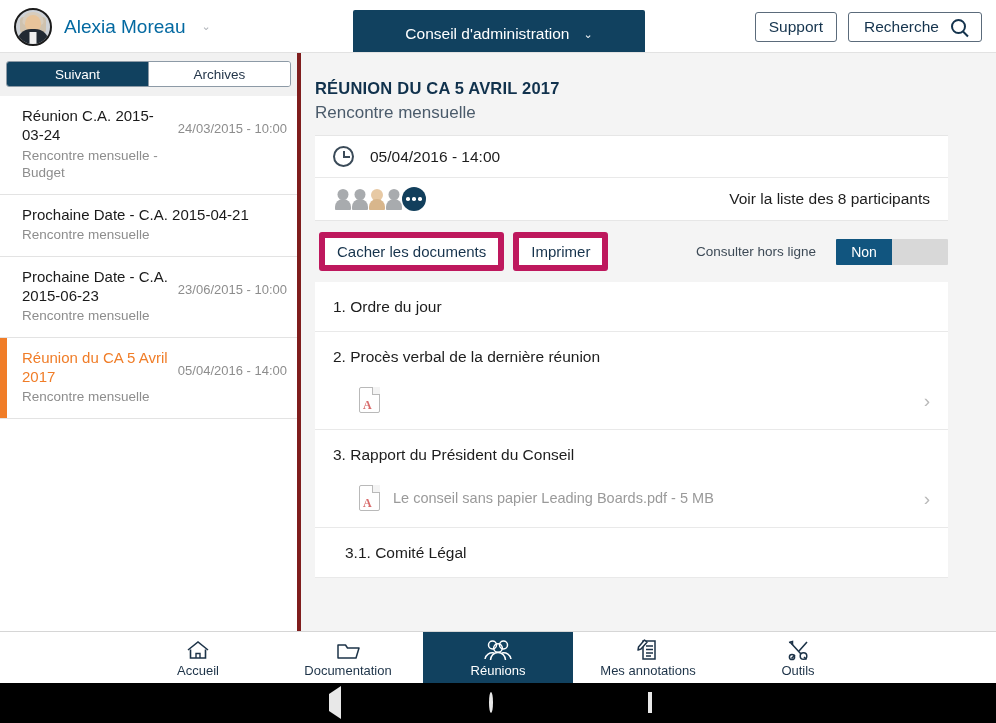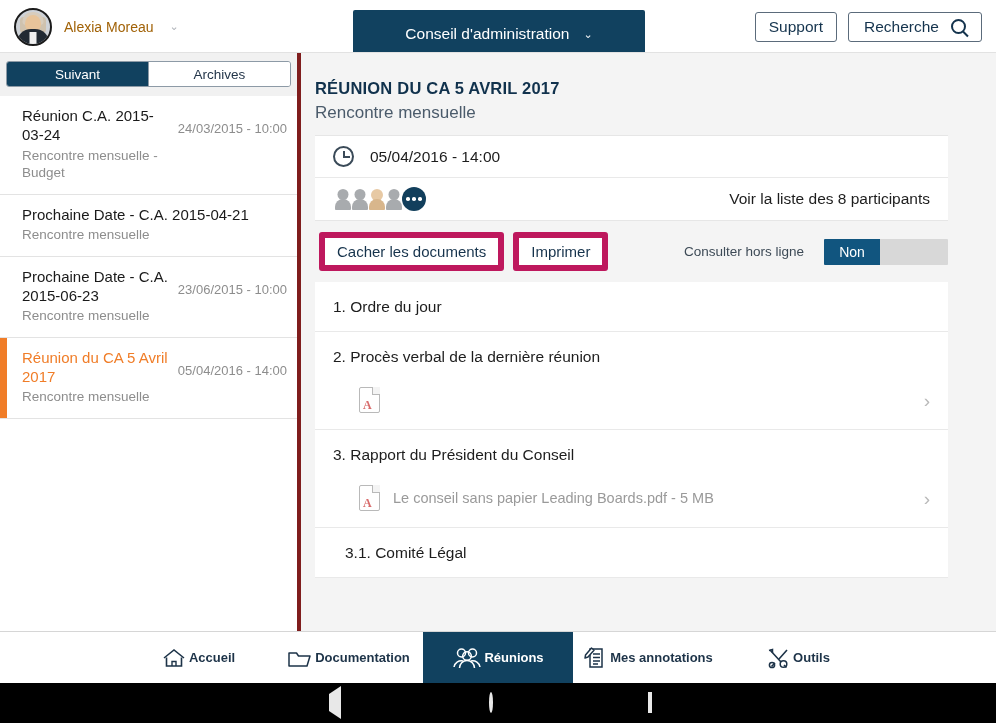--- a/index.html
+++ b/index.html
@@ -22,21 +22,21 @@
   .avatar {
     width:38px;height:38px;border-radius:50%;border:2px solid #1b1b1b;overflow:hidden;
     background:#cfd3d8;position:relative;flex:0 0 38px;
   }
   .avatar .face{position:absolute;left:50%;top:5px;transform:translateX(-50%);width:16px;height:17px;border-radius:50% 50% 45% 45%;background:#e8c49a;}
   .avatar .hair{position:absolute;left:50%;top:2px;transform:translateX(-50%);width:21px;height:13px;border-radius:11px 11px 4px 4px;background:#d8cdbd;}
   .avatar .hair2{position:absolute;left:4px;top:7px;width:7px;height:16px;border-radius:4px;background:#cfc2ae;}
   .avatar .hair3{position:absolute;right:4px;top:7px;width:7px;height:16px;border-radius:4px;background:#cfc2ae;}
   .avatar .body{position:absolute;left:50%;bottom:0;transform:translateX(-50%);width:32px;height:15px;border-radius:14px 14px 0 0;background:#222a33;}
   .avatar .shirt{position:absolute;left:50%;bottom:0;transform:translateX(-50%);width:7px;height:12px;background:#f0f0f0;}
-  .user-name { font-size:14px; color:#a16207; }
+  .user-name { font-size:19px; color:#0369a1; }
   .caret-down { color:#b0b4ba; font-size:11px; margin-left:4px; }
 
   .org-btn {
     position:absolute; left:353px; top:10px; width:292px; height:48px;
     background:#11415f; color:#fff; border:none; border-radius:2px;
     font-size:15.5px; font-family:inherit; cursor:pointer;
     display:flex; align-items:center; justify-content:center; gap:14px;
   }
   .org-btn .cv{font-size:11px;opacity:.95;}
 
@@ -105,21 +105,21 @@
   .more-dot { width:24px;height:24px;border-radius:50%;background:#123f5c;display:flex;align-items:center;justify-content:center;gap:2.5px;margin-left:1px; }
   .more-dot i{width:3.5px;height:3.5px;border-radius:50%;background:#fff;display:block;}
   .p-link { margin-left:auto; font-size:15.5px; color:#1d1d1d; cursor:pointer; }
 
   .toolbar { display:flex; align-items:center; padding:11px 0 11px 4px; gap:9px; }
   .tbtn {
     border:6px solid #be185d; background:#fff; color:#16334c; border-radius:3px;
     font-size:15px; font-family:inherit; padding:5px 12px; cursor:pointer;
   }
   .offline-label { margin-left:auto; font-size:13.5px; color:#3d4a56; margin-right:11px; }
-  .toggle { display:flex; width:124px; height:26px; border-radius:1px; overflow:hidden; cursor:pointer; }
+  .toggle { display:flex; width:112px; height:26px; border-radius:1px; overflow:hidden; cursor:pointer; }
   .toggle .on { flex:0 0 56px; background:#11557f; color:#fff; display:flex; align-items:center; justify-content:center; font-size:14px; }
   .toggle .off { flex:1; background:#d8d8d8; }
 
   .agenda { background:#fff; }
   .a-item { border-bottom:1px solid #e9e9e9; }
   .a-head { font-size:15.5px; color:#1d1d1d; padding:16px 18px 15px 18px; }
   .a-head.sub { padding-left:30px; }
   .a-file {
     display:flex; align-items:center; padding:6px 18px 16px 44px; cursor:pointer;
   }
@@ -129,22 +129,22 @@
   }
   .pdf:before{content:"";position:absolute;right:-1px;top:-1px;width:7px;height:7px;background:#f4f4f4;border-left:1px solid #b9b9b9;border-bottom:1px solid #b9b9b9;}
   .pdf span{position:absolute;left:3px;bottom:1px;font-size:12px;color:#d86a6a;font-family:"Liberation Serif",serif;font-weight:bold;line-height:1;}
   .f-name { font-size:14.5px; color:#9a9a9a; }
   .chev { margin-left:auto; color:#b9b9b9; font-size:19px; line-height:1; font-family:"Liberation Sans",sans-serif; }
 
   
   .botnav { height:52px; flex:0 0 52px; background:#fff; display:flex; border-top:1px solid #d6d6d6; }
   .nav-spacer { flex:1; }
   .nav-item {
-    width:150px; display:flex; flex-direction:row; align-items:center; justify-content:center;
-    gap:2px; cursor:pointer; color:#1d3348;font-weight:bold;
+    width:150px; display:flex; flex-direction:column; align-items:center; justify-content:center;
+    gap:2px; cursor:pointer; color:#1d3348;
   }
   .nav-item.active { background:#11415f; color:#fff; }
   .nav-label { font-size:13px; }
   .nav-ico { height:23px; display:flex; align-items:flex-end; justify-content:center; }
   .nav-ico svg { display:block; }
 
   .androidbar { height:40px; flex:0 0 40px; background:#000; display:flex; align-items:center; justify-content:center; position:relative; }
   .ab { position:absolute; }
   .ab.back { left:329px; }
   .ab.home { left:489px; }

